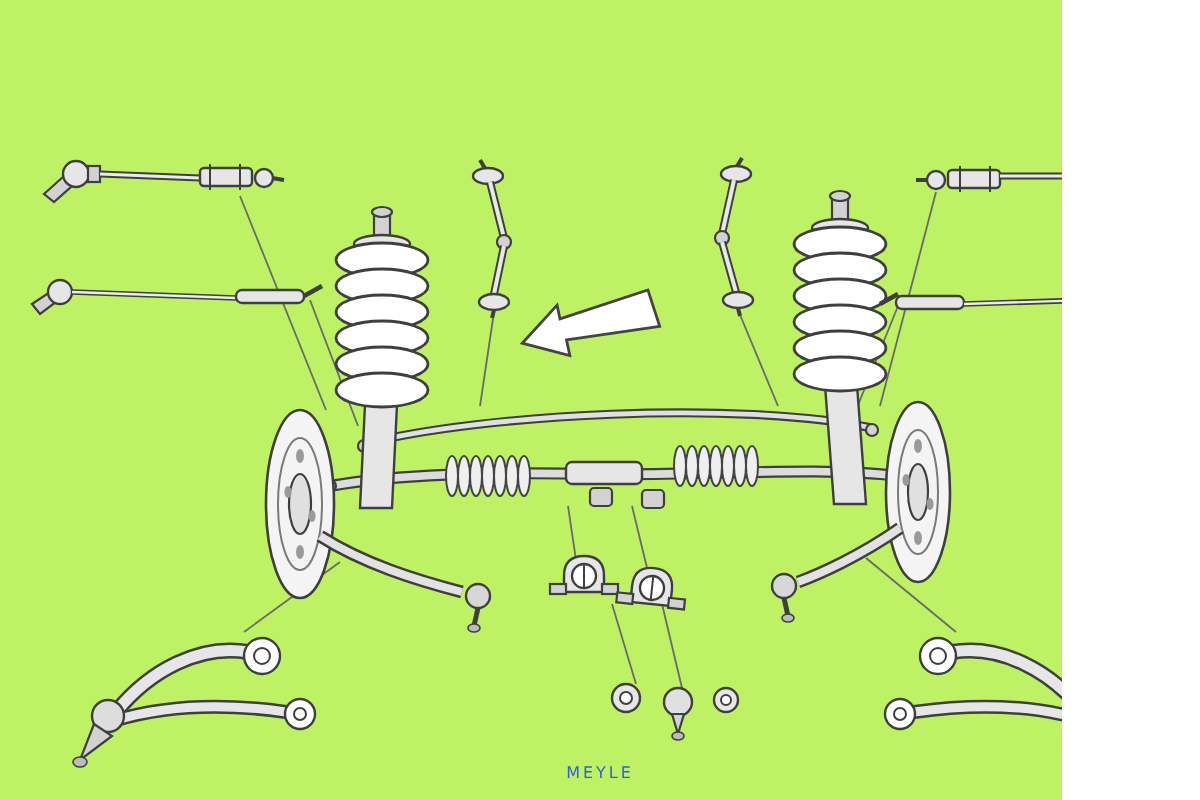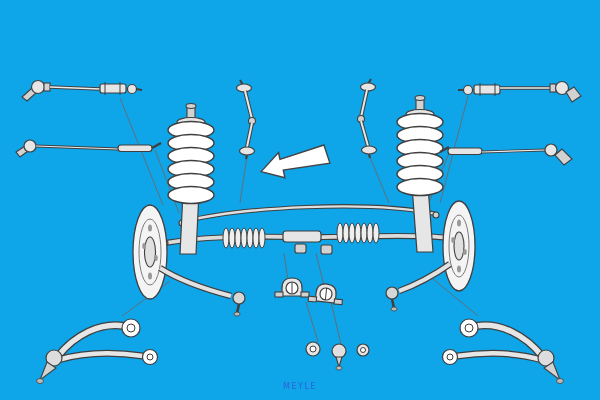--- a/index.html
+++ b/index.html
@@ -1,16 +1,16 @@
 <!DOCTYPE html>
 <html><head>
 <meta charset="utf-8">
 <style>
   html,body{margin:0;padding:0;background:#fff;font-family:"DejaVu Sans",sans-serif;}
-  .stage{position:relative;width:600px;height:400px;background:#0ea5e9;overflow:hidden;}
+  .stage{position:relative;width:531px;height:400px;background:#bef264;overflow:hidden;}
   svg{display:block;}
   .leader{stroke:#6a6a6a;stroke-width:0.9;fill:none;}
   .coil{fill:#ffffff;stroke:#3f3f3f;stroke-width:1.4;}
   .boot{fill:#efefef;stroke:#444444;stroke-width:1;}
   .metal{fill:#e6e6e6;stroke:#3f3f3f;stroke-width:1.2;}
   .metal2{fill:#d2d2d2;stroke:#3f3f3f;stroke-width:1.1;}
   .rubber{fill:#ffffff;stroke:#3f3f3f;stroke-width:1.2;}
   .wm{font-size:8px;letter-spacing:1.5px;fill:#2f62d9;text-anchor:middle;font-family:"DejaVu Sans",sans-serif;}
 </style>
 </head>

